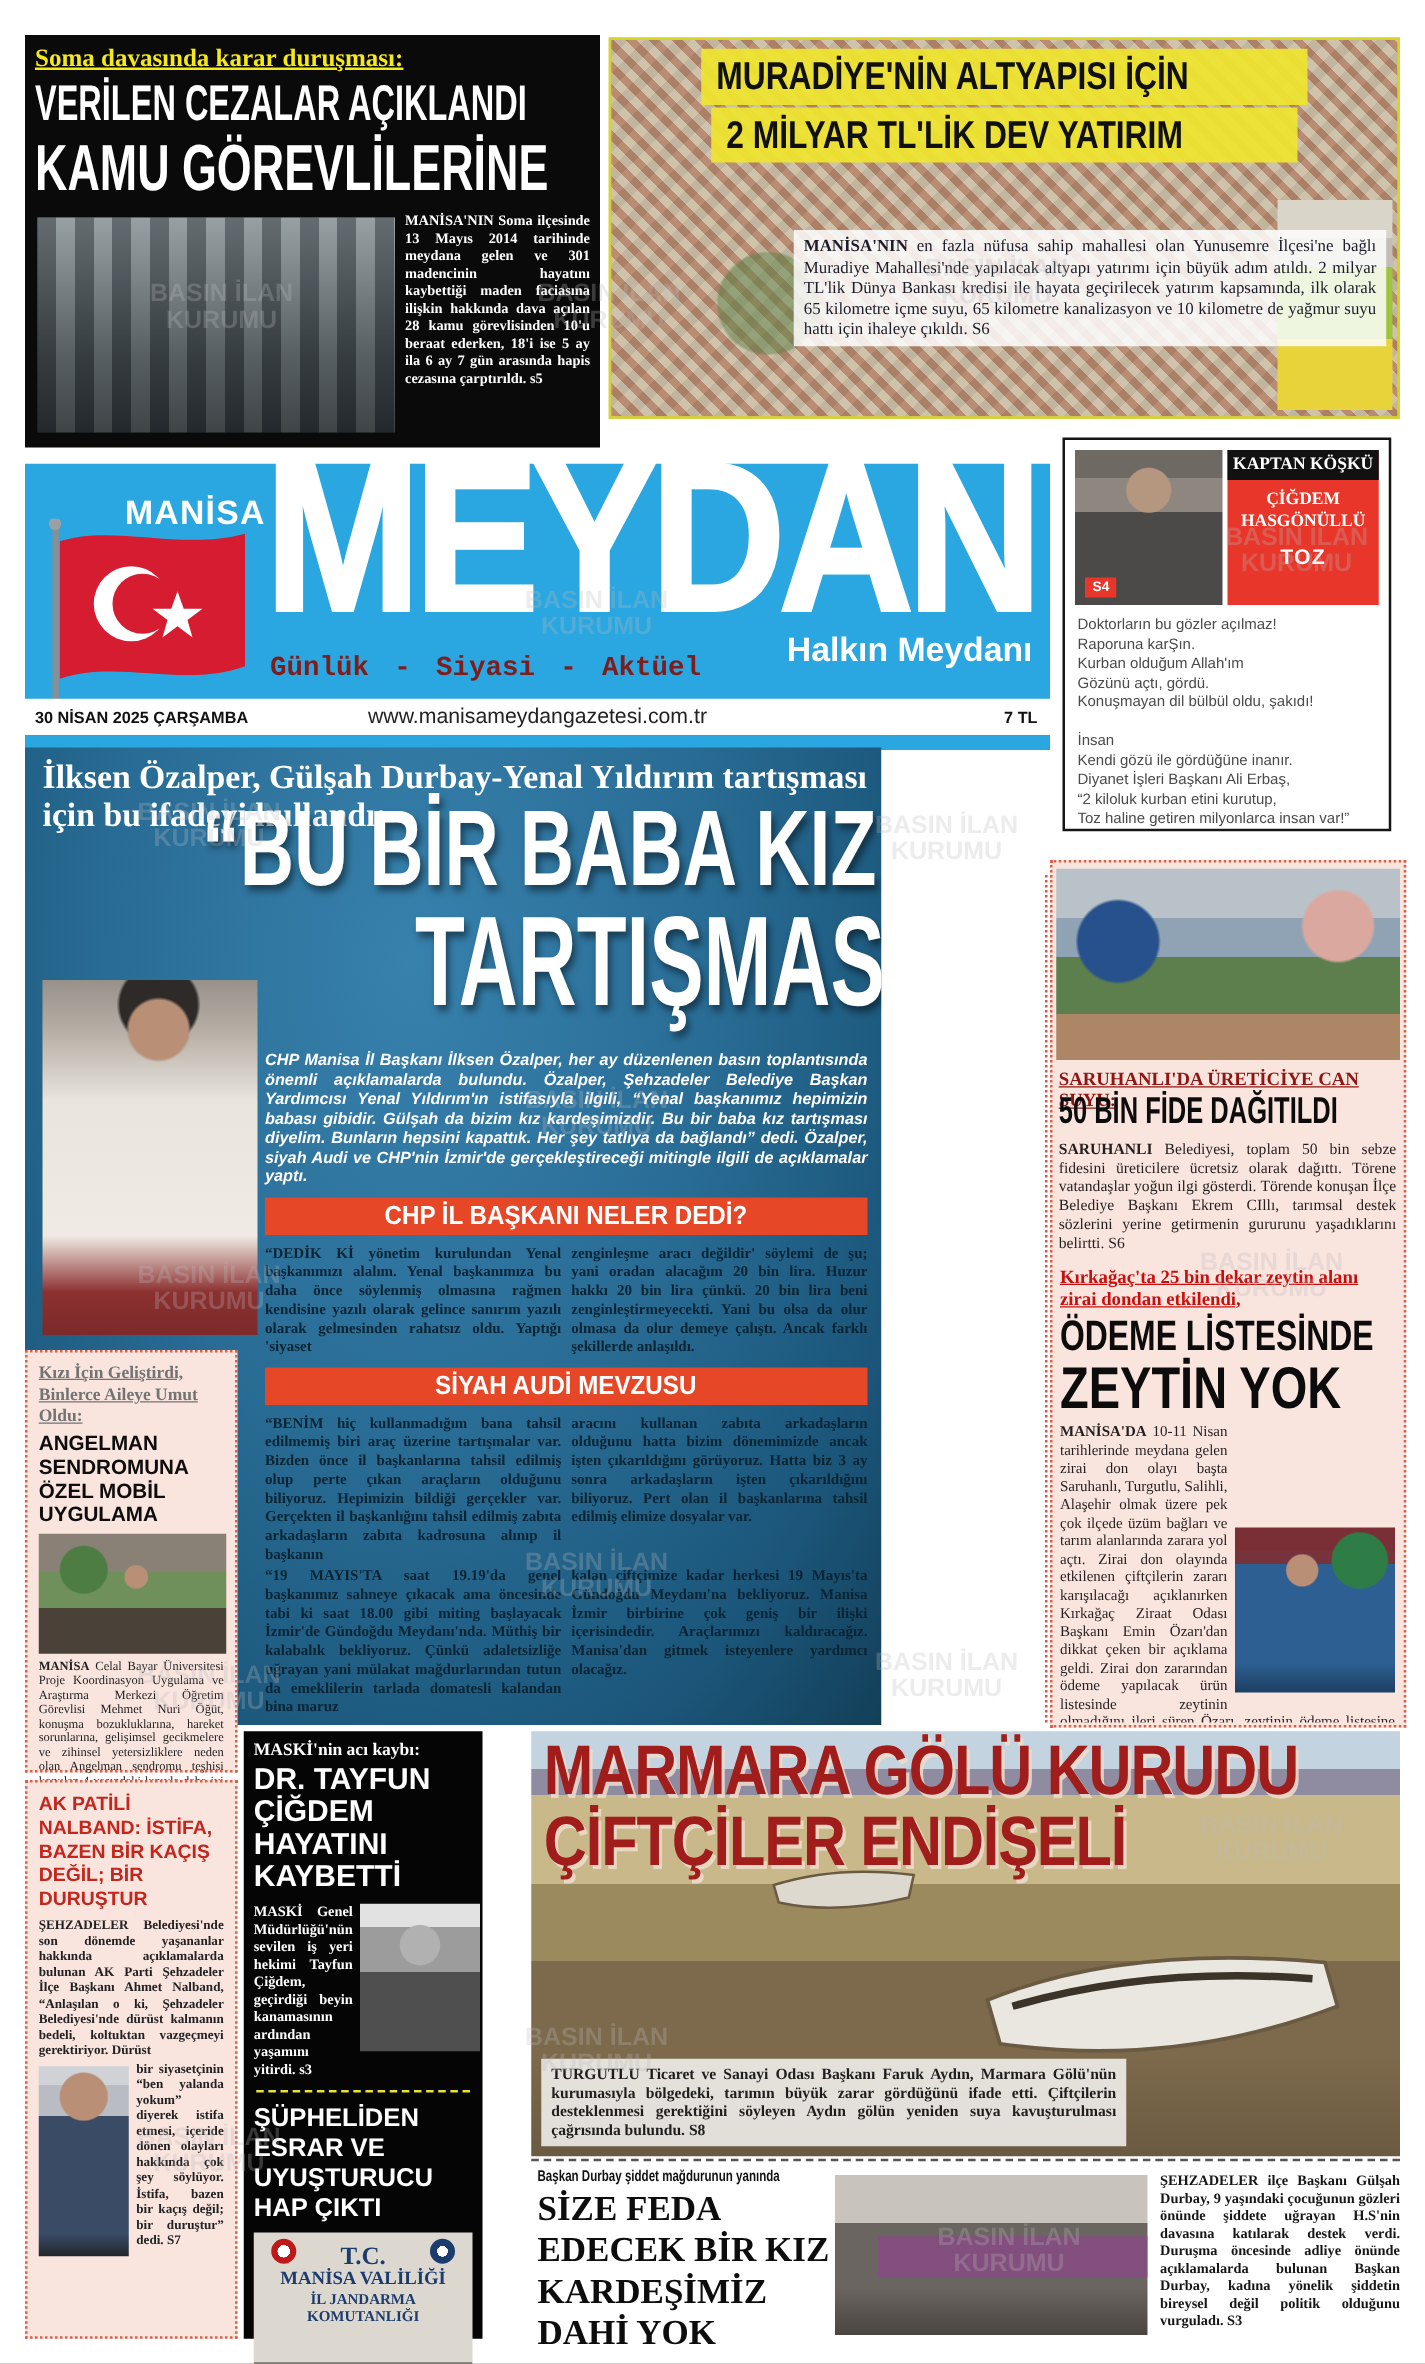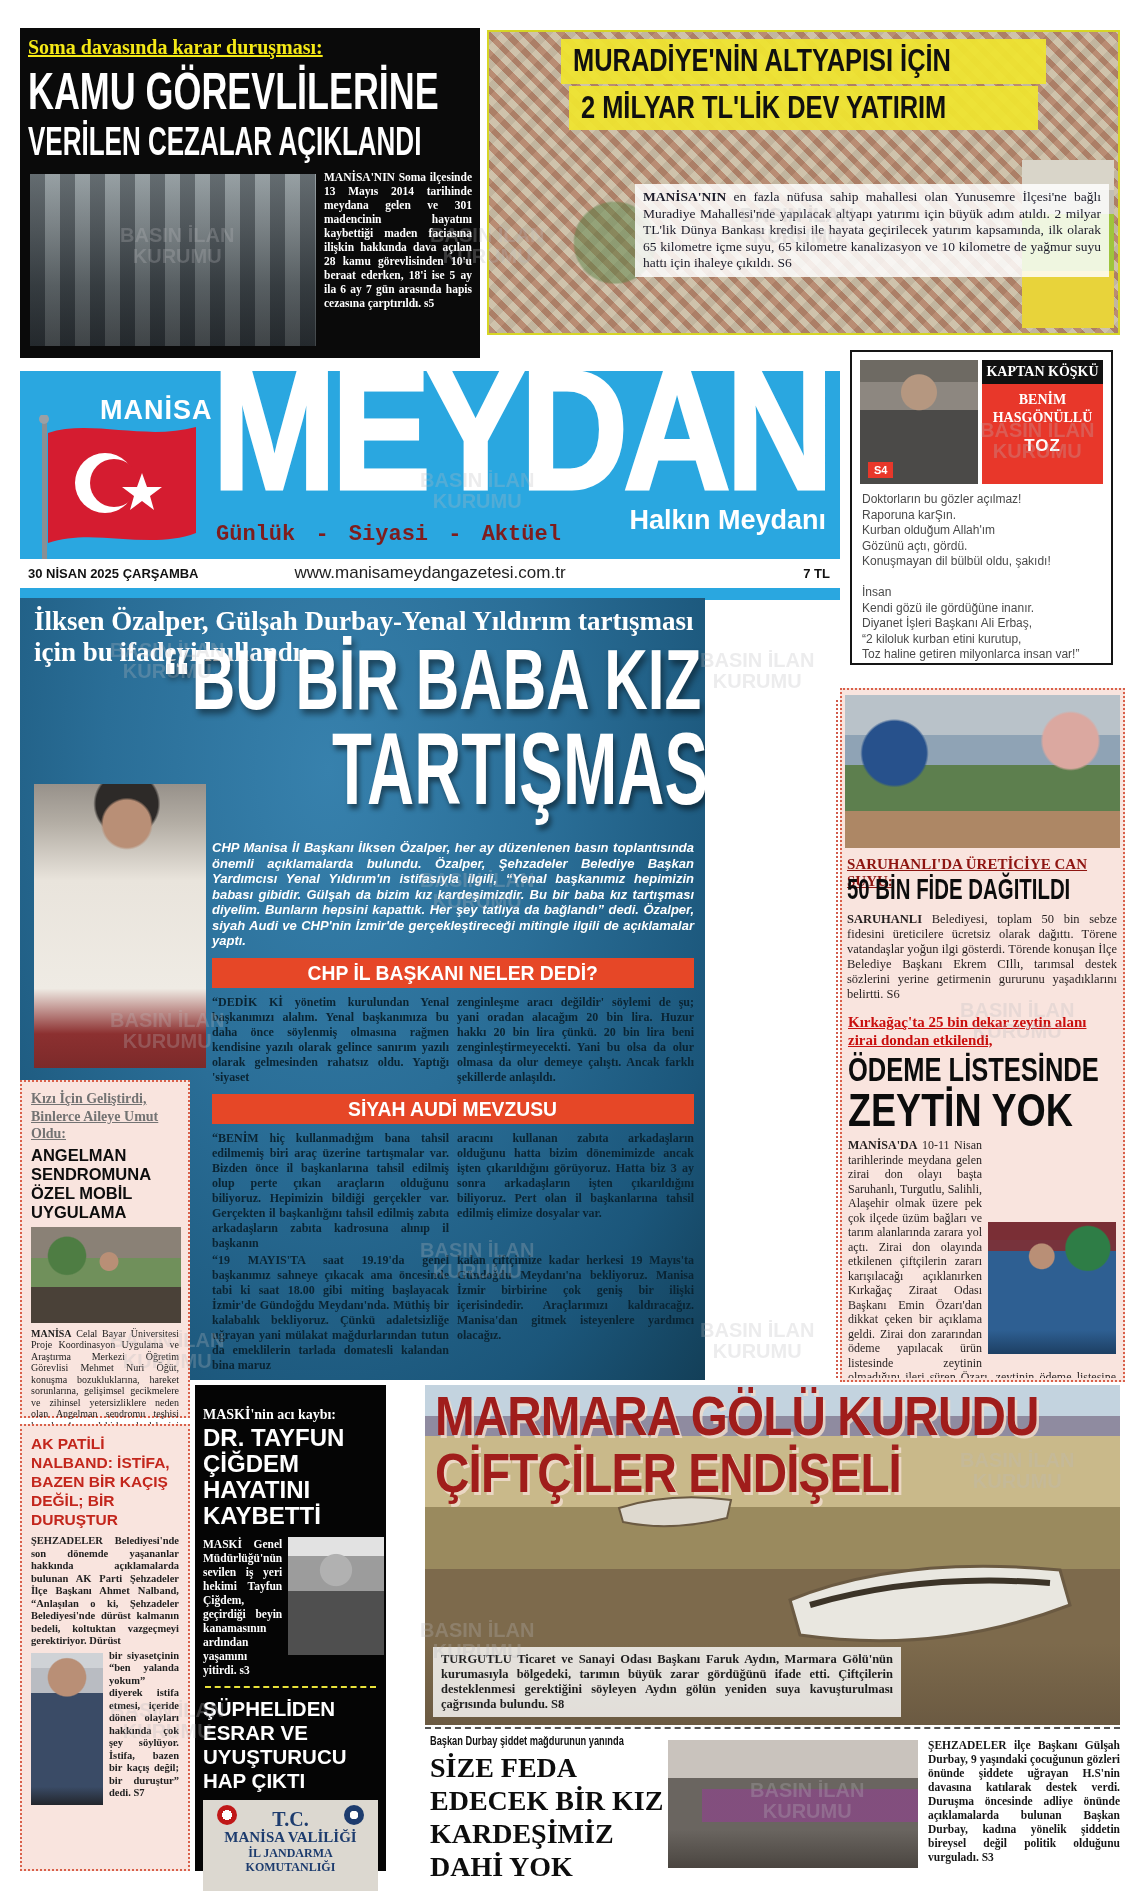--- a/index.html
+++ b/index.html
@@ -121,21 +121,21 @@
                  linear-gradient(180deg,#8a8176 0 32%,#70905b 32% 62%,#4a4138 62% 100%);}
   .ang-body{margin-top:5px;font-size:10px;line-height:11.5px;color:#222;}
   .nal{left:20px;top:1424px;width:170px;height:447px;}
   .nal-h{color:#c3261c;font-family:"Liberation Sans",sans-serif;font-weight:700;font-size:15.5px;line-height:19px;}
   .nal-body{margin-top:6px;font-size:10.5px;line-height:12.5px;color:#222;font-weight:600;}
   .nal-photo{float:left;width:72px;height:152px;margin:3px 6px 0 0;
       background:radial-gradient(circle at 50% 16%,#b98f76 0 14%,transparent 15%),
                  linear-gradient(180deg,#cfd2d6 0 10%,#b9bcc2 10% 26%,#3a4b66 26% 88%,#23262c 100%);}
 
   
-  .maski{left:195px;top:1385px;width:191px;height:486px;background:#050505;box-sizing:border-box;padding:22px 8px;}
+  .maski{left:195px;top:1385px;width:191px;height:486px;background:#050505;box-sizing:border-box;padding:8px 8px;}
   .maski-kick{color:#fff;font-weight:700;font-size:14px;}
   .maski-h{color:#fff;font-family:"Liberation Sans",sans-serif;font-weight:700;font-size:24px;line-height:26px;margin-top:2px;}
   .maski-row{display:flex;gap:6px;margin-top:8px;}
   .maski-body{color:#fff;font-weight:700;font-size:11.5px;line-height:14px;text-align:justify;}
   .tayfun{width:96px;height:118px;flex:none;filter:grayscale(1);
       background:radial-gradient(circle at 50% 28%,#caa 0 16%,transparent 17%),
                  linear-gradient(180deg,#e2e2e2 0 16%,#9c9c9c 16% 46%,#4f4f4f 46% 100%);}
   .ydash{border-top:2px dashed #e8e23a;margin:9px 2px;}
   .esr-h{color:#fff;font-family:"Liberation Sans",sans-serif;font-weight:700;font-size:20.5px;line-height:24px;}
   .jandarma{margin-top:7px;height:128px;background:#dcd8d0;position:relative;text-align:center;overflow:hidden;}
@@ -174,22 +174,22 @@
   .vdot{left:836px;top:700px;height:678px;border-left:2px dotted #d05a4a;}
   .lead{font-weight:700;}
 </style>
 </head>
 <body>
 
 <div class="page">
 
   <div class="abs soma">
     <div class="soma-kick">Soma davasında karar duruşması:</div>
+    <div class="soma-h" style="margin-top:4px;font-size:40px;"><span class="sx" style="transform:scaleX(.65);">VERİLEN CEZALAR AÇIKLANDI</span></div>
     <div class="soma-h" style="margin-top:6px;font-size:52px;"><span class="sx" style="transform:scaleX(.69);">KAMU GÖREVLİLERİNE</span></div>
-    <div class="soma-h" style="margin-top:4px;font-size:40px;"><span class="sx" style="transform:scaleX(.65);">VERİLEN CEZALAR AÇIKLANDI</span></div>
     <div class="soma-photo"></div>
     <div class="soma-body just"><span class="lead">MANİSA'NIN</span> <span>Soma ilçesinde 13 Mayıs 2014 tarihinde meydana gelen ve 301 madencinin hayatını kaybettiği maden faciasına ilişkin hakkında dava açılan 28 kamu görevlisinden 10'u beraat ederken, 18'i ise 5 ay ila 6 ay 7 gün arasında hapis cezasına çarptırıldı. s5</span></div>
   </div>
 
   <div class="abs mura">
     <div class="mura-head">
       <span class="hl"><span class="sx" style="transform:scaleX(.82);">MURADİYE'NİN ALTYAPISI İÇİN</span></span><br>
       <span class="hl"><span class="sx" style="transform:scaleX(.82);">2 MİLYAR TL'LİK DEV YATIRIM</span></span>
     </div>
     <div class="worker"></div>
@@ -216,21 +216,21 @@
     </div>
   </div>
 
   <div class="abs kaptan">
     <div class="kap-photo">
       <div class="kap-tag">S4</div>
     </div>
     <div class="kap-red">
       <div class="kap-red-head">KAPTAN KÖŞKÜ</div>
       <div class="kap-author">
-        <span>BENİM</span><br><span>HASGÖNÜLLÜ</span>
+        <span>ÇİĞDEM</span><br><span>HASGÖNÜLLÜ</span>
       </div>
       <div class="kap-toz">TOZ</div>
     </div>
     <div class="kap-lines">
       <div class="kline">Doktorların bu gözler açılmaz!</div>
       <div class="kline">Raporuna karŞın.</div>
       <div class="kline">Kurban olduğum Allah'ım</div>
       <div class="kline">Gözünü açtı, gördü.</div>
       <div class="kline">Konuşmayan dil bülbül oldu, şakıdı!</div>
       <div class="kline"> </div>

